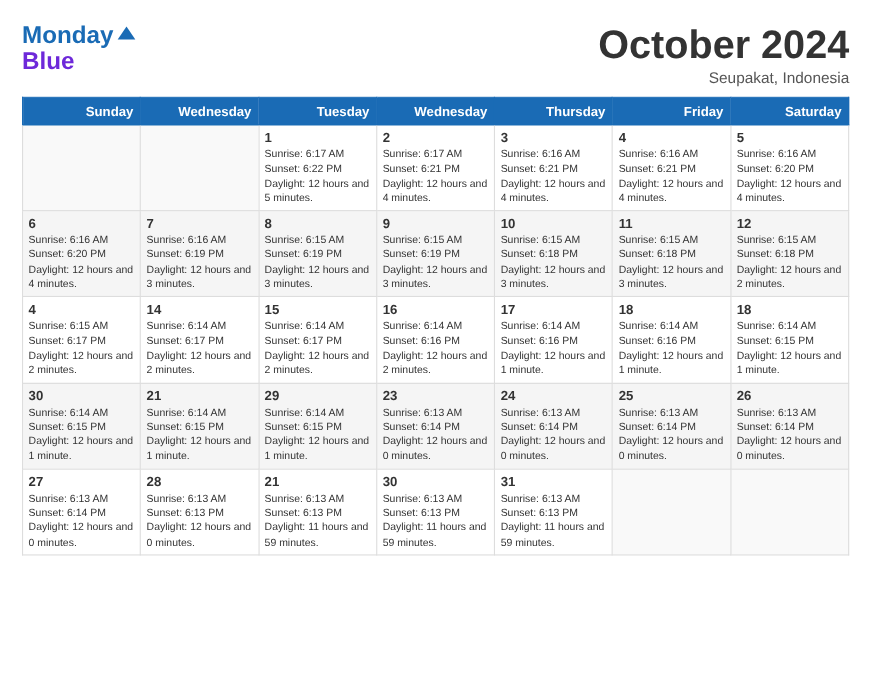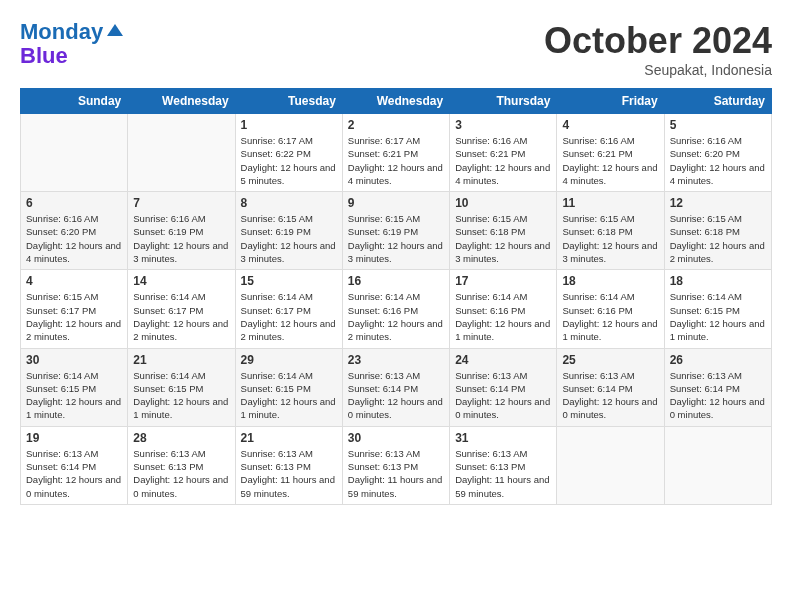--- a/index.html
+++ b/index.html
@@ -232,21 +232,21 @@
           <span class="day-num">25</span>
           <div class="day-info">Sunrise: 6:13 AM<br>Sunset: 6:14 PM<br>Daylight: 12 hours and 0 minutes.</div>
         </td>
         <td>
           <span class="day-num">26</span>
           <div class="day-info">Sunrise: 6:13 AM<br>Sunset: 6:14 PM<br>Daylight: 12 hours and 0 minutes.</div>
         </td>
       </tr>
       <tr>
         <td>
-          <span class="day-num">19</span>
+          <span class="day-num">27</span>
           <div class="day-info">Sunrise: 6:13 AM<br>Sunset: 6:14 PM<br>Daylight: 12 hours and 0 minutes.</div>
         </td>
         <td>
           <span class="day-num">28</span>
           <div class="day-info">Sunrise: 6:13 AM<br>Sunset: 6:13 PM<br>Daylight: 12 hours and 0 minutes.</div>
         </td>
         <td>
           <span class="day-num">21</span>
           <div class="day-info">Sunrise: 6:13 AM<br>Sunset: 6:13 PM<br>Daylight: 11 hours and 59 minutes.</div>
         </td>

